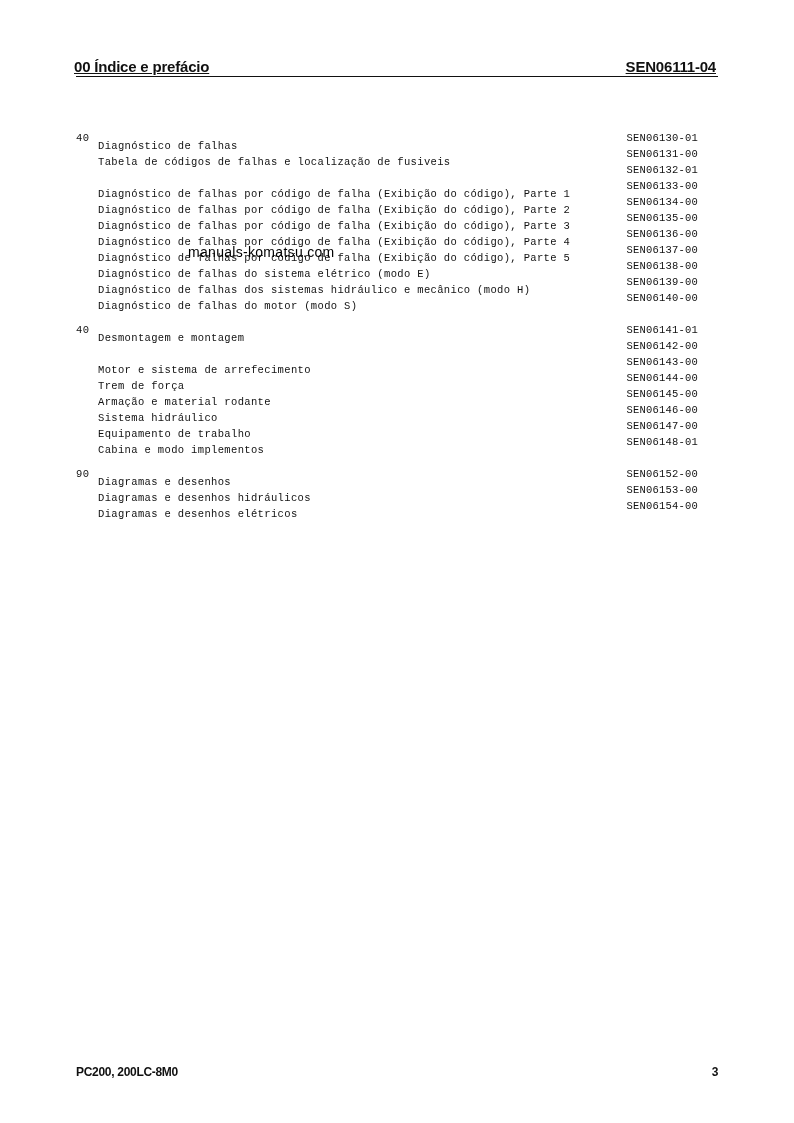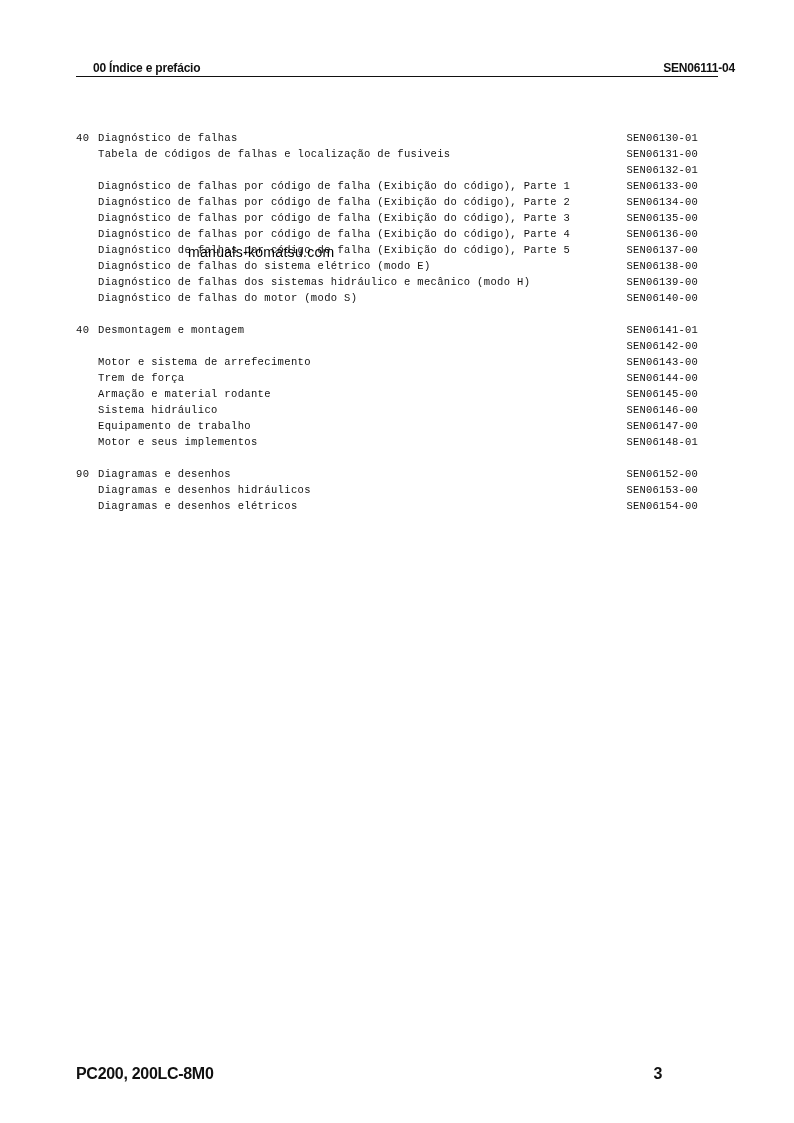--- a/index.html
+++ b/index.html
@@ -10,30 +10,31 @@
     body {
       width: 794px;
       height: 1123px;
       position: relative;
       overflow: hidden;
       font-family: "Liberation Sans", sans-serif;
       color: #111111;
     }
     .page-header {
       position: absolute;
-      left: 93px;
+      left: 74px;
       top: 59px;
       width: 642px;
       height: 16px;
       display: flex;
       justify-content: space-between;
       align-items: flex-end;
-      font-size: 12px;
+      font-size: 15px;
       font-weight: bold;
       letter-spacing: -0.2px;
+      text-decoration: underline;
     }
     .header-rule {
       position: absolute;
       left: 76px;
       top: 76px;
       width: 642px;
       height: 0;
       border-top: 1.2px solid #111;
     }
     .toc {
@@ -56,21 +57,21 @@
     }
     .toc-num {
       position: absolute;
       left: 0;
       top: 0;
       width: 20px;
     }
     .toc-title {
       position: absolute;
       left: 22px;
-      top: 0;
+      top: 8px;
     }
     .toc-code {
       position: absolute;
       right: 0;
       top: 0;
       text-align: center;
       letter-spacing: 0.2px;
     }
     .watermark {
       position: absolute;
@@ -80,24 +81,24 @@
       font-weight: normal;
       color: #000;
       letter-spacing: 0.3px;
       white-space: nowrap;
       z-index: 2;
     }
     .page-footer {
       position: absolute;
       left: 76px;
       top: 1065px;
-      width: 586px;
+      width: 642px;
       display: flex;
       justify-content: space-between;
-      font-size: 16px;
+      font-size: 12px;
       font-weight: bold;
       letter-spacing: -0.3px;
     }
   </style>
 </head>
 <body>
 
 <div class="page-header">
   <span>00 Índice e prefácio</span>
   <span>SEN06111-04</span>
@@ -176,21 +177,21 @@
     </div>
     <div class="toc-row">
       <span class="toc-title">Sistema hidráulico</span>
       <span class="toc-code">SEN06146-00</span>
     </div>
     <div class="toc-row">
       <span class="toc-title">Equipamento de trabalho</span>
       <span class="toc-code">SEN06147-00</span>
     </div>
     <div class="toc-row">
-      <span class="toc-title">Motor e seus implementos</span>
+      <span class="toc-title">Cabina e modo implementos</span>
       <span class="toc-code">SEN06148-01</span>
     </div>
   </div>
 
 
   <div class="section">
     <div class="toc-row">
       <span class="toc-num">90</span>
       <span class="toc-title">Diagramas e desenhos</span>
       <span class="toc-code">SEN06152-00</span>

